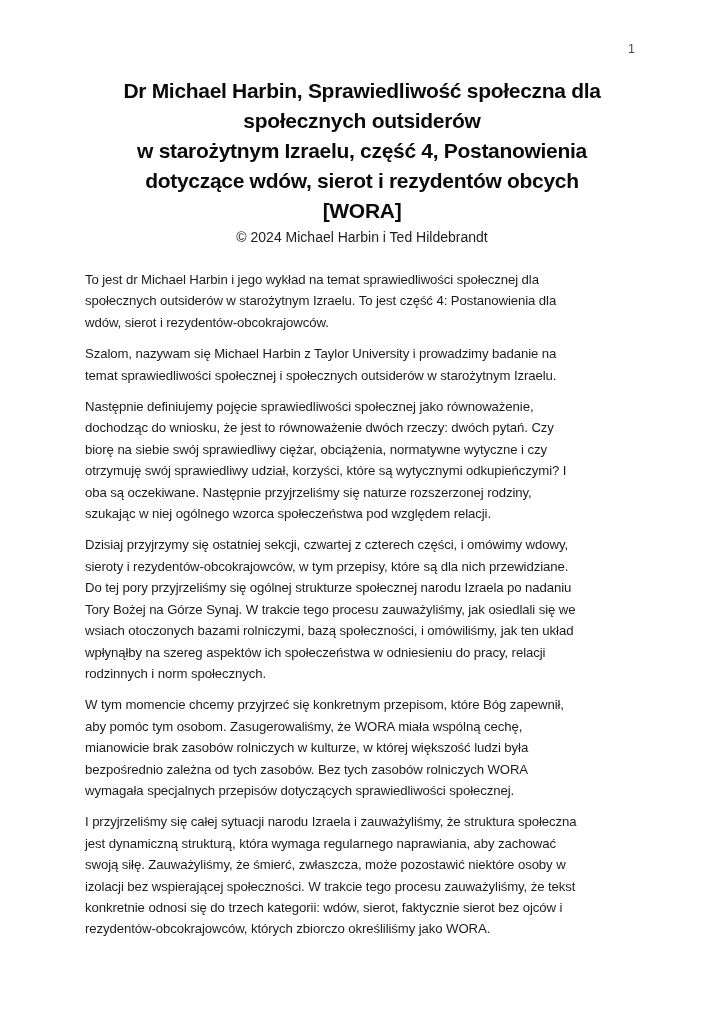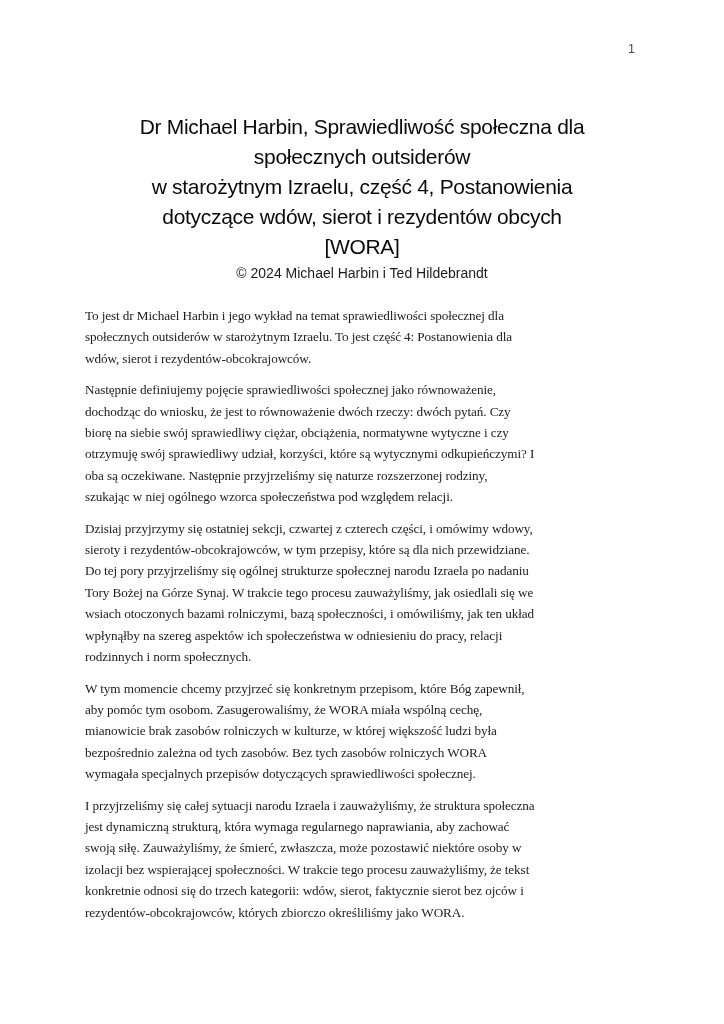--- a/index.html
+++ b/index.html
@@ -19,43 +19,42 @@
   .page-number {
     position: absolute;
     top: 42px;
     left: 628px;
     font-size: 12.5px;
     line-height: 14px;
     color: #4a4a4a;
   }
   .doc-title {
     margin: 0;
-    padding-top: 112px;
+    padding-top: 76px;
     text-align: center;
     font-size: 21px;
     line-height: 30px;
-    font-weight: normal;
+    font-weight: bold;
     letter-spacing: -0.3px;
     color: #0a0a0a;
     white-space: pre-line;
   }
   .copyright {
     margin-top: 2px;
     text-align: center;
     font-size: 14px;
     line-height: 19px;
     color: #1c1c1c;
   }
   .doc-body {
     margin: 22px 0 0 85px;
     font-size: 13.2px;
     line-height: 21.4px;
     letter-spacing: -0.1px;
     color: #1c1c1c;
-    font-family: Liberation Serif, serif;
   }
   .doc-body p {
     margin: 0 0 10px 0;
     white-space: pre;
   }
 </style>
 </head>
 <body>
 
 <div class="page">
@@ -66,20 +65,22 @@
 w starożytnym Izraelu, część 4, Postanowienia
 dotyczące wdów, sierot i rezydentów obcych
 [WORA]</h1>
 
   <div class="copyright">© 2024 Michael Harbin i Ted Hildebrandt</div>
 
   <div class="doc-body">
     <p>To jest dr Michael Harbin i jego wykład na temat sprawiedliwości społecznej dla
 społecznych outsiderów w starożytnym Izraelu. To jest część 4: Postanowienia dla
 wdów, sierot i rezydentów-obcokrajowców.</p>
+    <p>Szalom, nazywam się Michael Harbin z Taylor University i prowadzimy badanie na
+temat sprawiedliwości społecznej i społecznych outsiderów w starożytnym Izraelu.</p>
     <p>Następnie definiujemy pojęcie sprawiedliwości społecznej jako równoważenie,
 dochodząc do wniosku, że jest to równoważenie dwóch rzeczy: dwóch pytań. Czy
 biorę na siebie swój sprawiedliwy ciężar, obciążenia, normatywne wytyczne i czy
 otrzymuję swój sprawiedliwy udział, korzyści, które są wytycznymi odkupieńczymi? I
 oba są oczekiwane. Następnie przyjrzeliśmy się naturze rozszerzonej rodziny,
 szukając w niej ogólnego wzorca społeczeństwa pod względem relacji.</p>
     <p>Dzisiaj przyjrzymy się ostatniej sekcji, czwartej z czterech części, i omówimy wdowy,
 sieroty i rezydentów-obcokrajowców, w tym przepisy, które są dla nich przewidziane.
 Do tej pory przyjrzeliśmy się ogólnej strukturze społecznej narodu Izraela po nadaniu
 Tory Bożej na Górze Synaj. W trakcie tego procesu zauważyliśmy, jak osiedlali się we

